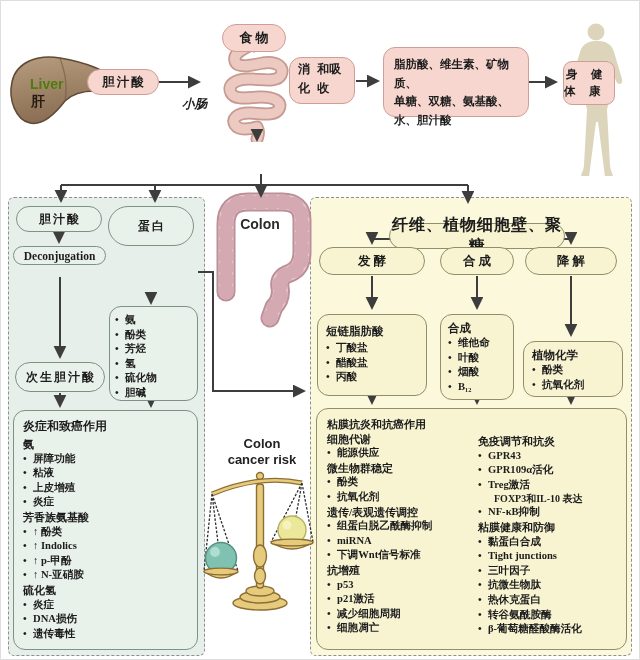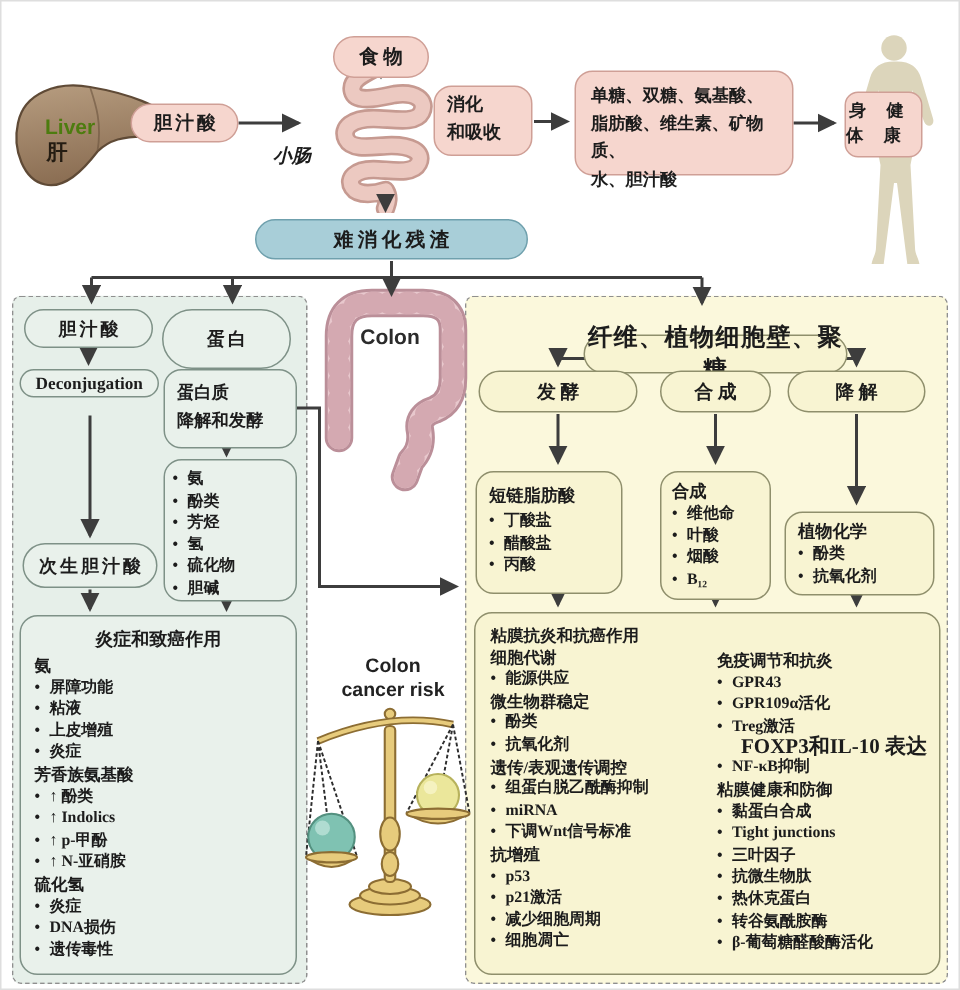--- a/index.html
+++ b/index.html
@@ -21,21 +21,21 @@
   .ybox{background:var(--right-box-fill);border:1.5px solid var(--right-box-border);}
   .panel{border:1.6px dashed #8f8f8f;border-radius:6px;}
   #left-panel{background:var(--left-panel-bg);}
   #right-panel{background:var(--right-panel-bg);}
   .ls2{letter-spacing:2px;text-indent:2px;}
   .ls3{letter-spacing:3px;text-indent:3px;}
   .ctr{display:flex;align-items:center;justify-content:center;text-align:center;}
   .li{display:flex;align-items:flex-start;line-height:14.6px;font-size:10.6px;}
   .li-h{font-size:11px;}
   .li-b .blt{width:10px;flex:0 0 10px;text-align:left;}
-  .li-s{padding-left:16px;font-size:14px;line-height:13px;}
+  .li-s{padding-left:16px;font-size:10px;line-height:13px;}
   .arrow{stroke:var(--arrow);stroke-width:2;fill:none;}
   .sans{font-family:"Liberation Sans","DejaVu Sans",sans-serif;}
 </style>
 </head>
 <body>
 
 <div id="canvas">
 
   <div class="abs panel" id="left-panel" style="left:8px;top:197px;width:197px;height:459px;"></div>
   <div class="abs panel" id="right-panel" style="left:310px;top:197px;width:322px;height:459px;"></div>
@@ -133,42 +133,37 @@
     <path class="arrow" marker-end="url(#ah)" d="M477,276 V308"></path>
     <path class="arrow" marker-end="url(#ah)" d="M571,276 V335"></path>
     <path class="arrow" marker-end="url(#ah)" d="M372,397 V403"></path>
     <path class="arrow" marker-end="url(#ah)" d="M477,400 V403"></path>
     <path class="arrow" marker-end="url(#ah)" d="M571,398 V403"></path>
   </svg>
 
   <div class="abs pill pink ctr ls3" style="left:222px;top:24px;width:64px;height:28px;font-size:13px;">食物</div>
   <div class="abs pill pink ctr ls2" style="left:87px;top:69px;width:72px;height:26px;font-size:12.5px;">胆汁酸</div>
   <div class="abs" style="left:182px;top:96px;font-size:12.5px;font-style:italic;">小肠</div>
-  <div class="abs rbox pink" style="left:289px;top:57px;width:66px;height:47px;display:flex;flex-direction:column;justify-content:flex-start;padding:2px 8px;font-size:12px;line-height:19px;">
+  <div class="abs rbox pink" style="left:289px;top:57px;width:66px;height:47px;display:flex;flex-direction:row;justify-content:flex-start;padding:2px 8px;font-size:12px;line-height:19px;">
     <span>消化</span>
     <span>和吸收</span>
   </div>
   <div class="abs rbox pink" style="left:383px;top:47px;width:146px;height:70px;padding:7px 10px;font-size:11.5px;line-height:18.5px;">
+    <div>脂肪酸、维生素、矿物质、</div>
     <div>单糖、双糖、氨基酸、</div>
-    <div>脂肪酸、维生素、矿物质、</div>
     <div>水、胆汁酸</div>
   </div>
   <div class="abs rbox pink" style="left:563px;top:61px;width:52px;height:44px;display:flex;flex-direction:row;align-items:center;justify-content:center;font-size:11.5px;line-height:17px;border-radius:9px;">
     <span class="ls2">身体</span>
     <span class="ls2">健康</span>
   </div>
-  <div class="abs pill ctr ls3" style="left:170px;top:146px;width:182px;height:27px;background:var(--teal-fill);border:1.6px solid var(--teal-border);font-size:13px;">难消化残渣</div>
 
   <div class="abs pill gbox ctr ls2" style="left:16px;top:206px;width:86px;height:26px;font-size:12px;">胆汁酸</div>
   <div class="abs pill gbox ctr ls2" style="left:108px;top:206px;width:86px;height:40px;font-size:12px;">蛋白</div>
   <div class="abs pill gbox ctr" style="left:13px;top:246px;width:93px;height:19px;font-size:11.5px;">Deconjugation</div>
-  <div class="abs rbox gbox" style="left:109px;top:246px;width:89px;height:53px;padding:6px 8px;font-size:11.5px;line-height:19px;">
-    <div>蛋白质</div>
-    <div>降解和发酵</div>
-  </div>
   <div class="abs rbox gbox" style="left:109px;top:306px;width:89px;height:95px;padding:6px 5px;">
       <div class="li li-b">
         <span class="blt">•</span>
         <span>氨</span>
       </div>
       <div class="li li-b">
         <span class="blt">•</span>
         <span>酚类</span>
       </div>
       <div class="li li-b">
@@ -183,21 +178,21 @@
         <span class="blt">•</span>
         <span>硫化物</span>
       </div>
       <div class="li li-b">
         <span class="blt">•</span>
         <span>胆碱</span>
       </div>
     </div>
   <div class="abs pill gbox ctr ls2" style="left:15px;top:362px;width:90px;height:30px;font-size:12px;">次生胆汁酸</div>
   <div class="abs rbox gbox" style="left:13px;top:410px;width:185px;height:240px;padding:8px 9px;">
-    <div style="font-size:12px;line-height:15px;margin-bottom:3px;text-align:center;">炎症和致癌作用</div>
+    <div style="font-size:12px;line-height:15px;margin-bottom:3px;">炎症和致癌作用</div>
     <div style="line-height:14px;">
         <div class="li li-h">氨</div>
         <div class="li li-b">
           <span class="blt">•</span>
           <span>屏障功能</span>
         </div>
         <div class="li li-b">
           <span class="blt">•</span>
           <span>粘液</span>
         </div>
@@ -246,21 +241,21 @@
   <div class="abs sans" style="left:212px;top:436px;width:100px;text-align:center;font-size:13px;line-height:15.5px;color:#222;">
     <div>Colon</div>
     <div>cancer risk</div>
   </div>
 
   <div class="abs pill ybox ctr" style="left:389px;top:223px;width:176px;height:26px;font-size:16px;letter-spacing:1px;font-family:Liberation Mono, monospace;">纤维、植物细胞壁、聚糖</div>
   <div class="abs pill ybox ctr ls3" style="left:319px;top:247px;width:106px;height:28px;font-size:12.5px;">发酵</div>
   <div class="abs pill ybox ctr ls3" style="left:440px;top:247px;width:74px;height:28px;font-size:12.5px;">合成</div>
   <div class="abs pill ybox ctr ls3" style="left:525px;top:247px;width:92px;height:28px;font-size:12.5px;">降解</div>
 
-  <div class="abs rbox ybox" style="left:317px;top:314px;width:98px;height:82px;padding:8px 8px;">
+  <div class="abs rbox ybox" style="left:317px;top:314px;width:110px;height:82px;padding:8px 8px;">
     <div style="font-size:11.5px;line-height:16px;margin-bottom:2px;">短链脂肪酸</div>
     <div style="line-height:15px;">
         <div class="li li-b">
           <span class="blt">•</span>
           <span>丁酸盐</span>
         </div>
         <div class="li li-b">
           <span class="blt">•</span>
           <span>醋酸盐</span>
         </div>

